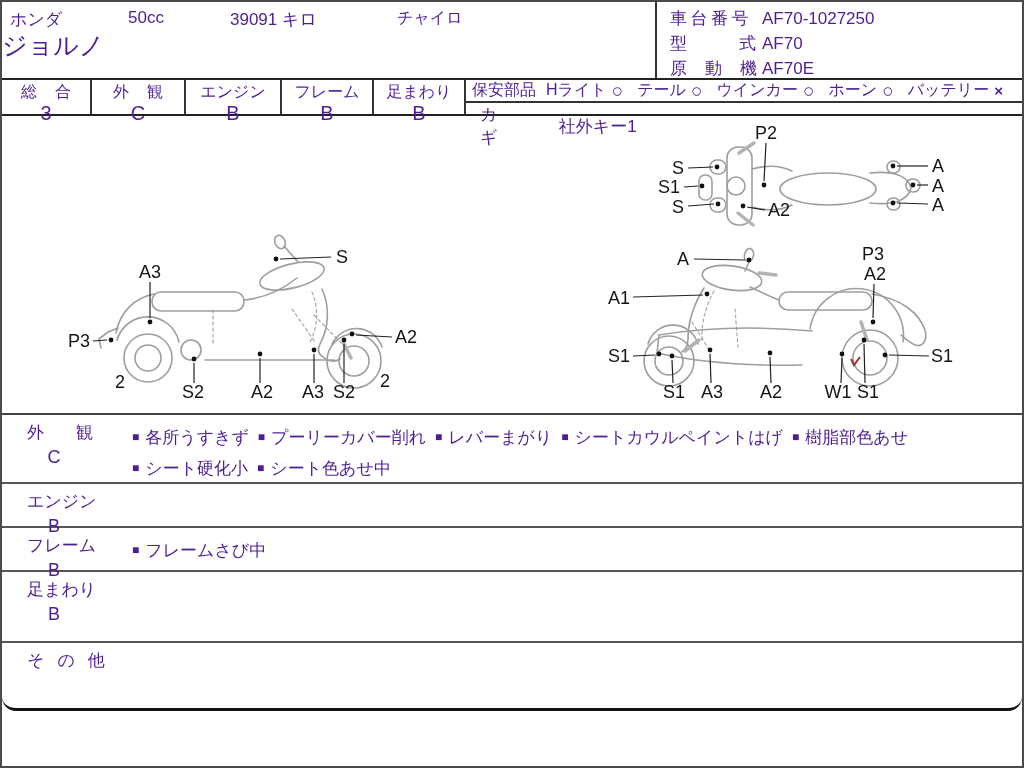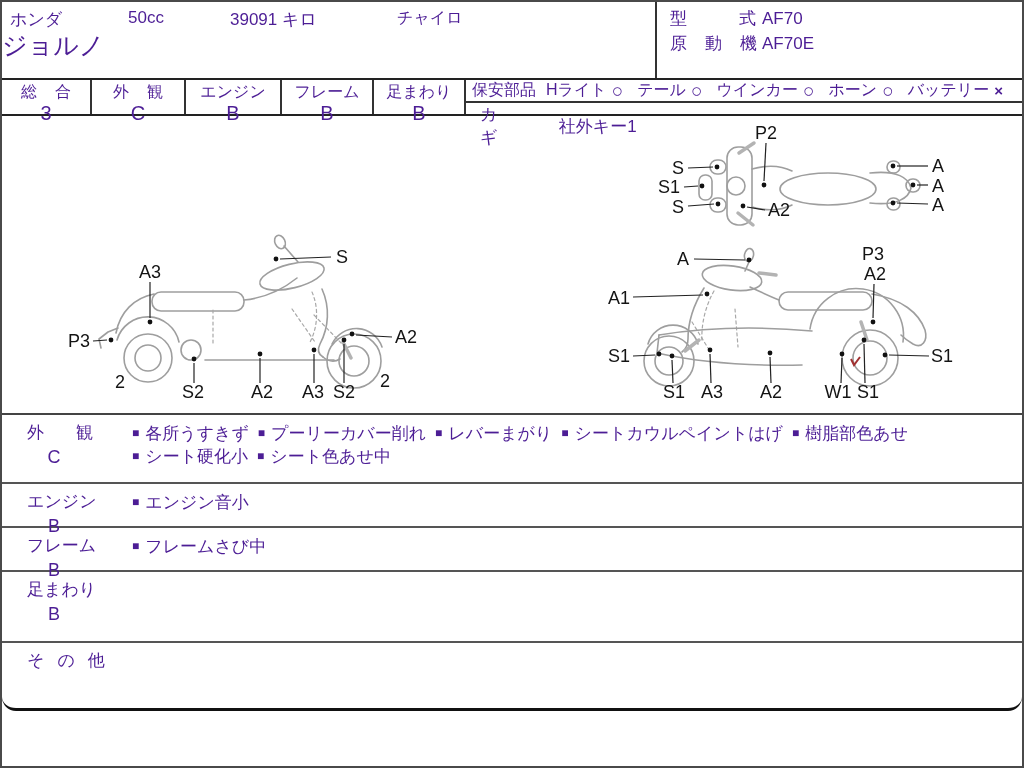--- a/index.html
+++ b/index.html
@@ -58,38 +58,42 @@
   .redmark{stroke:#a03030;stroke-width:2;fill:none;}
   
   .cond-row{display:flex;border-bottom:2px solid #555;box-sizing:border-box;}
   .cond-row.thickline{border-bottom:3px solid #111;border-radius:14px;}
   .r0{height:69px}.r1{height:44px}.r2{height:44px}.r3{height:71px}.r4{height:68px}
   .cond-head{width:130px;flex:none;padding-top:6px;box-sizing:border-box;}
   .cond-label{font-size:17px;padding-left:25px;white-space:nowrap;}
   .cond-label span.ls32{letter-spacing:32px;margin-right:-32px;}
   .cond-label span.ls12{letter-spacing:13px;margin-right:-13px;}
   .cond-grade{font-size:18px;text-align:center;width:104px;margin-top:3px;}
-  .cond-notes{flex:1;padding:7px 8px 12px 0;font-size:17px;line-height:23px;}
+  .cond-notes{flex:1;padding:7px 8px 12px 0;font-size:17px;line-height:31px;}
   .note-item{margin-right:9px;white-space:nowrap;display:inline-block;}
   .note-item .sq{font-size:12px;vertical-align:2px;margin-right:6px;}
   .footer-strip{height:42px;}
 </style>
 </head>
 <body>
 
 <div class="sheet">
 
   <div class="header">
     <span class="hl-span hl-brand">ホンダ</span>
     <span class="hl-span hl-disp">50cc</span>
     <span class="hl-span hl-mileage">39091 キロ</span>
     <span class="hl-span hl-color">チャイロ</span>
     <span class="hl-span hl-model">ジョルノ</span>
     <div class="header-divider"></div>
     <div class="header-right">
+      <div class="hr-line">
+        <span class="hr-label ls-chassis">車台番号</span>
+        <span class="hr-value">AF70-1027250</span>
+      </div>
       <div class="hr-line">
         <span class="hr-label ls-type">型式</span>
         <span class="hr-value">AF70</span>
       </div>
       <div class="hr-line">
         <span class="hr-label ls-engine">原動機</span>
         <span class="hr-value">AF70E</span>
       </div>
     </div>
   </div>
@@ -308,21 +312,20 @@
       <div class="cond-label"><span class="ls32">外観</span></div>
       <div class="cond-grade">C</div>
     </div>
     <div class="cond-notes"><span class="note-item"><span class="sq">■</span>各所うすきず</span><span class="note-item"><span class="sq">■</span>プーリーカバー削れ</span><span class="note-item"><span class="sq">■</span>レバーまがり</span><span class="note-item"><span class="sq">■</span>シートカウルペイントはげ</span><span class="note-item"><span class="sq">■</span>樹脂部色あせ</span><span class="note-item"><span class="sq">■</span>シート硬化小</span><span class="note-item"><span class="sq">■</span>シート色あせ中</span></div>
   </div>
   <div class="cond-row r1">
     <div class="cond-head">
       <div class="cond-label">エンジン</div>
       <div class="cond-grade">B</div>
     </div>
-    <div class="cond-notes"><span class="note-item"><span class="sq">■</span>エンジン音小</span></div>
   </div>
   <div class="cond-row r2">
     <div class="cond-head">
       <div class="cond-label">フレーム</div>
       <div class="cond-grade">B</div>
     </div>
     <div class="cond-notes"><span class="note-item"><span class="sq">■</span>フレームさび中</span></div>
   </div>
   <div class="cond-row r3">
     <div class="cond-head">

